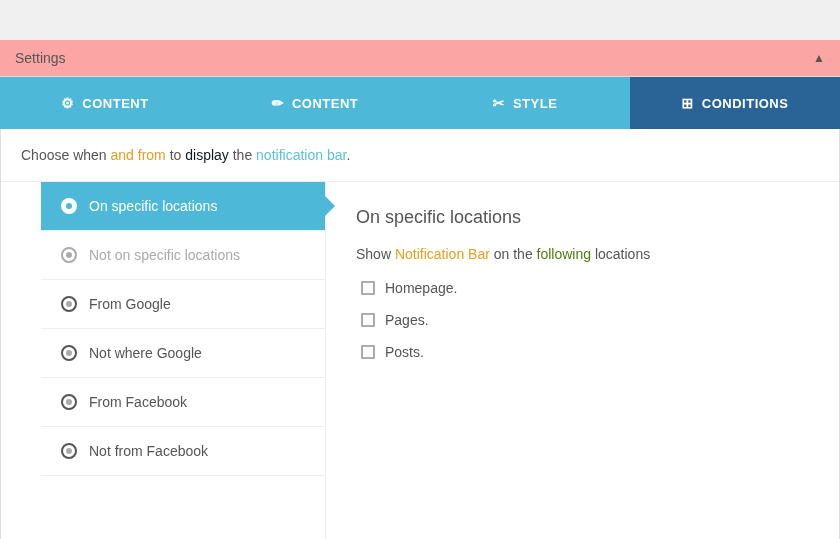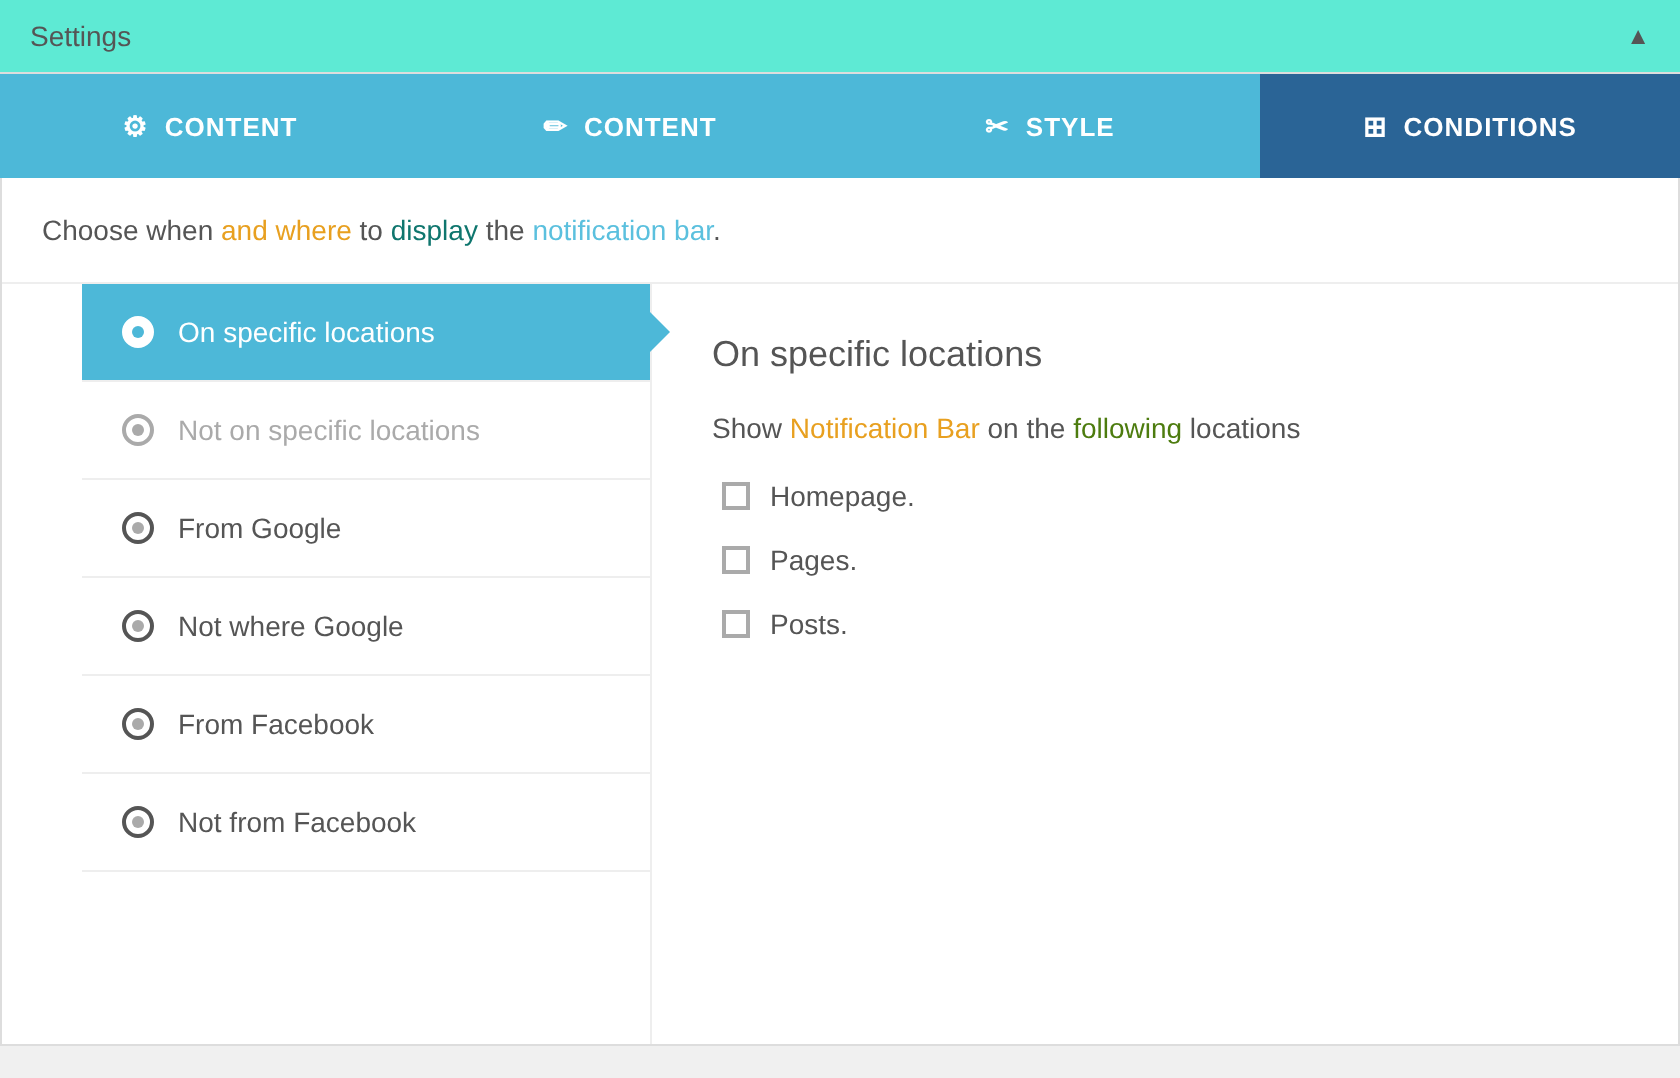--- a/index.html
+++ b/index.html
@@ -5,26 +5,27 @@
     * { box-sizing: border-box; margin: 0; padding: 0; }
     body {
       font-family: Arial, sans-serif;
       font-size: 14px;
       background: #f0f0f0;
       width: 840px;
       min-height: 539px;
     }
 
     .settings-header {
-      background: #5eead4;
+      background: #fca5a5;
       border-bottom: 1px solid #ddd;
       padding: 10px 15px;
       display: flex;
       align-items: center;
       justify-content: space-between;
+      margin-top: 40px;
     }
 
     .settings-header-title {
       color: #555;
       font-size: 14px;
     }
 
     .settings-header-arrow {
       color: #555;
       font-size: 12px;
@@ -71,21 +72,21 @@
       border-bottom: 1px solid #eee;
       font-size: 14px;
       color: #555;
     }
 
     .description-bar .and-where {
       color: #e8a020;
     }
 
     .description-bar .display {
-      color: #0f766e;
+      color: #0f172a;
     }
 
     .description-bar .notification-bar-link {
       color: #5bc0de;
     }
 
     .conditions-body {
       display: flex;
       min-height: 380px;
       padding-left: 40px;
@@ -241,21 +242,21 @@
   </div>
   <div class="tab active">
     <span class="tab-icon">⊞</span>
     <span>CONDITIONS</span>
   </div>
 </div>
 
 <div class="main-content">
 
   <div class="description-bar">
-    <span>Choose when </span><span class="and-where">and where</span><span> to </span><span class="display">display</span><span> the </span><span class="notification-bar-link">notification bar</span><span>.</span>
+    <span>Choose when </span><span class="and-where">and from</span><span> to </span><span class="display">display</span><span> the </span><span class="notification-bar-link">notification bar</span><span>.</span>
   </div>
 
   <div class="conditions-body">
 
     <div class="sidebar">
 
       <div class="sidebar-item active">
         <div class="radio-circle"></div>
         <span>On specific locations</span>
       </div>

